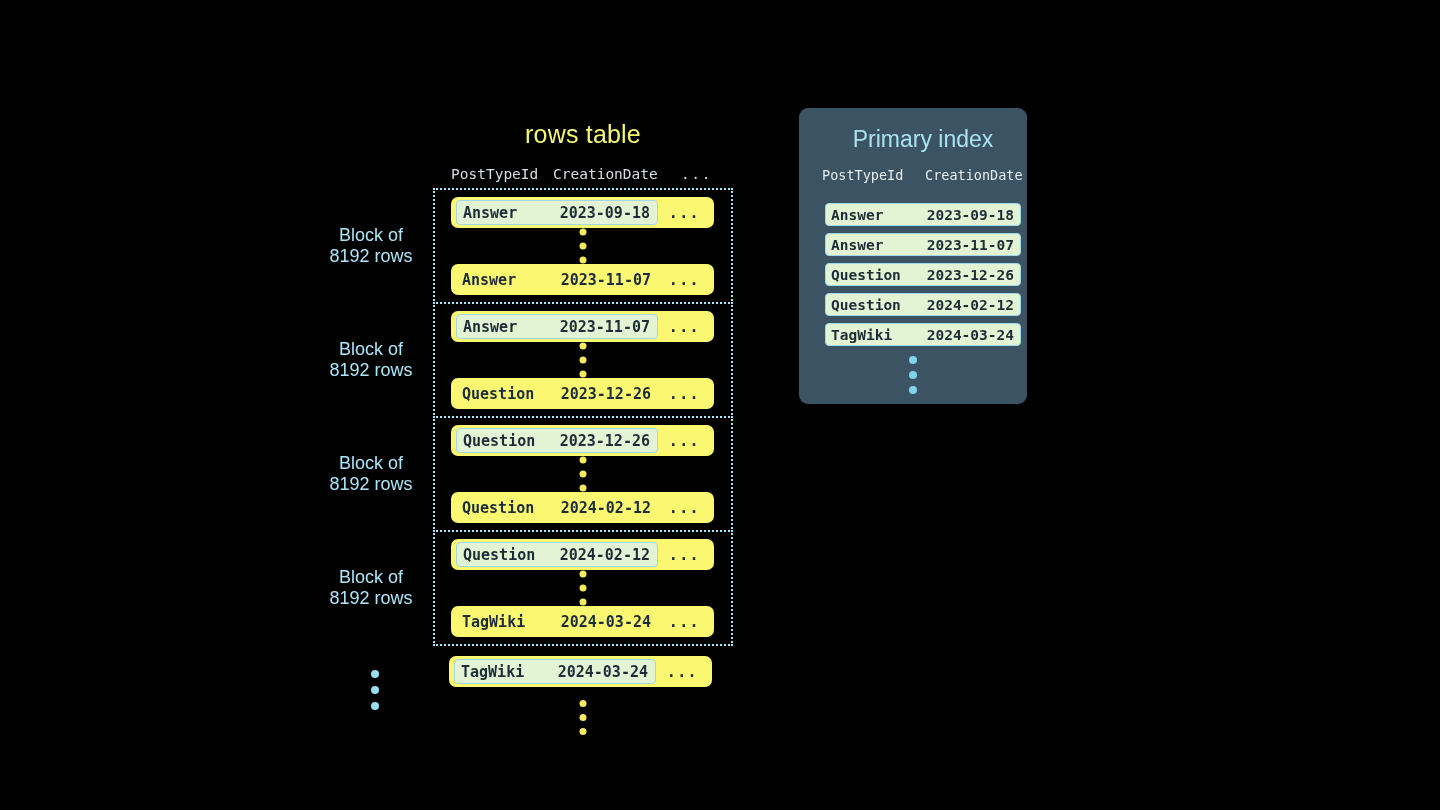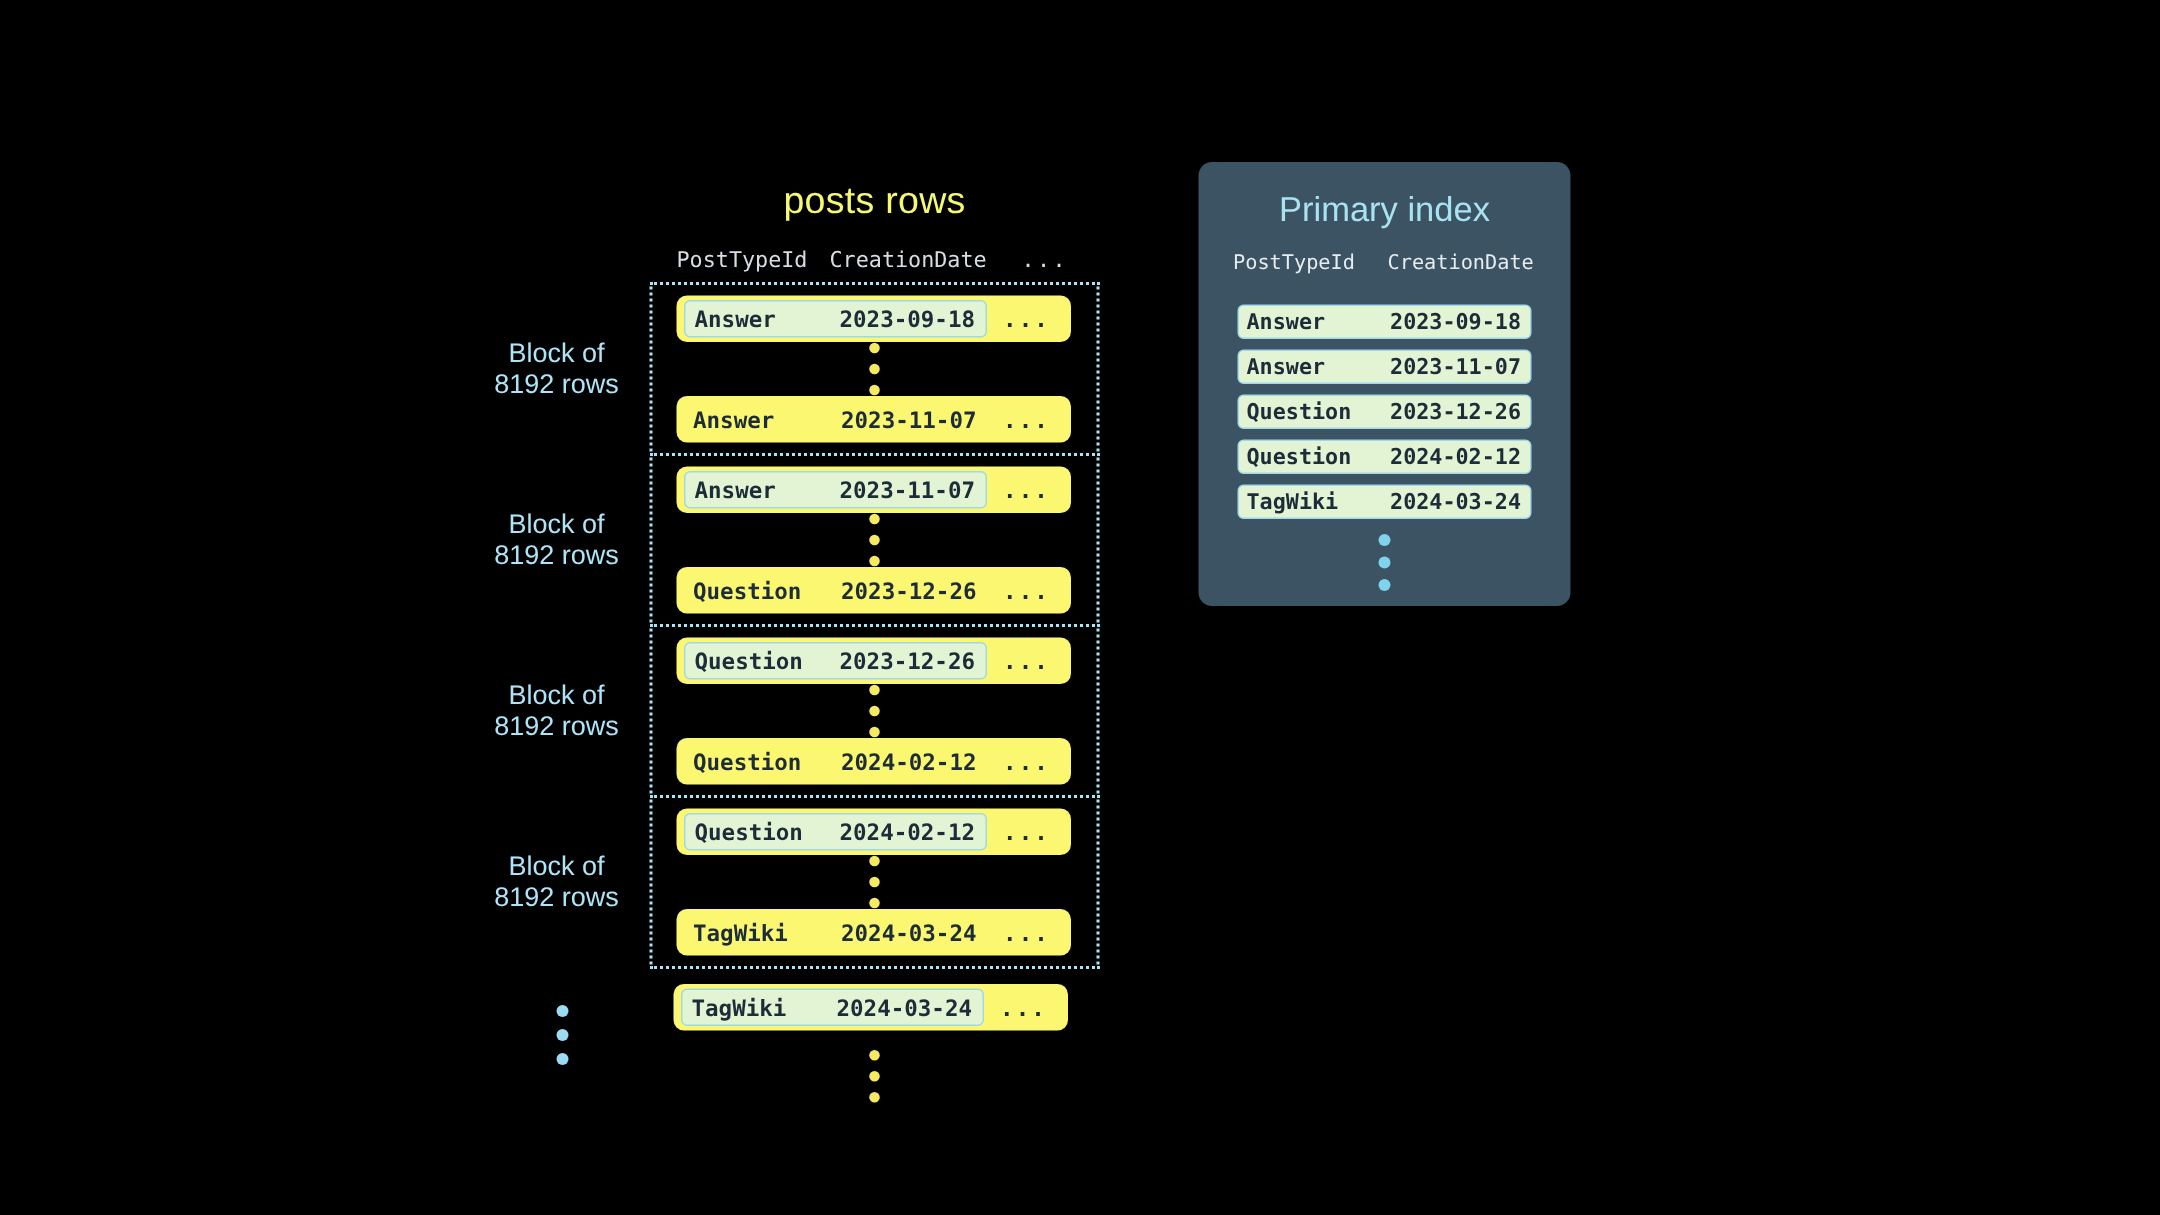--- a/index.html
+++ b/index.html
@@ -189,21 +189,21 @@
   .side-dots i {
     display: block; width: 8px; height: 8px;
     border-radius: 50%; background: #9cdcf2;
   }
 
   
   #primary-index {
     position: absolute;
     left: 799px;
     top: 108px;
-    width: 248px;
+    width: 228px;
     height: 296px;
     background: #3b5362;
     border-radius: 9px;
   }
 
   .idx-title {
     position: absolute;
     top: 18px;
     left: 0;
     width: 248px;
@@ -269,21 +269,21 @@
   .idx-dots i {
     display: block; width: 8px; height: 8px;
     border-radius: 50%; background: #7fd3ed;
   }
 </style>
 </head>
 <body>
 
 <div id="posts-table">
 
-  <div class="table-title">posts rows</div>
+  <div class="table-title">rows table</div>
 
   <div class="col-headers">
     <span class="ch ch-type">PostTypeId</span>
     <span class="ch ch-date">CreationDate</span>
     <span class="ch ch-dots">...</span>
   </div>
 
   <div class="blocks">
 
     <div class="block">

